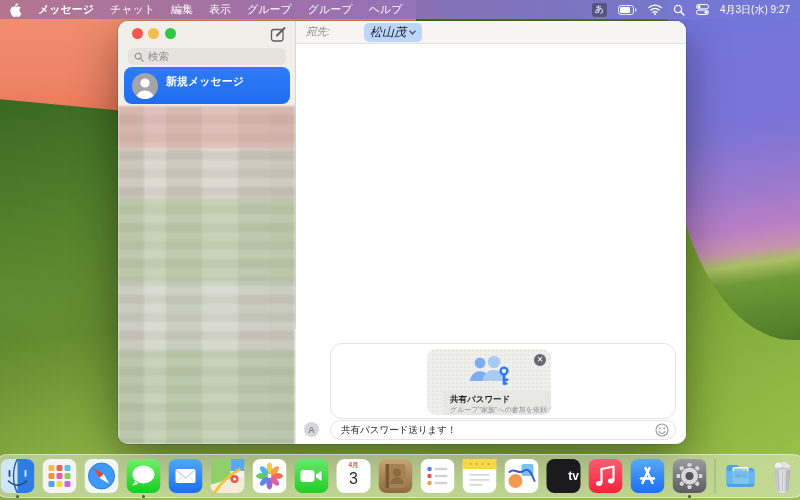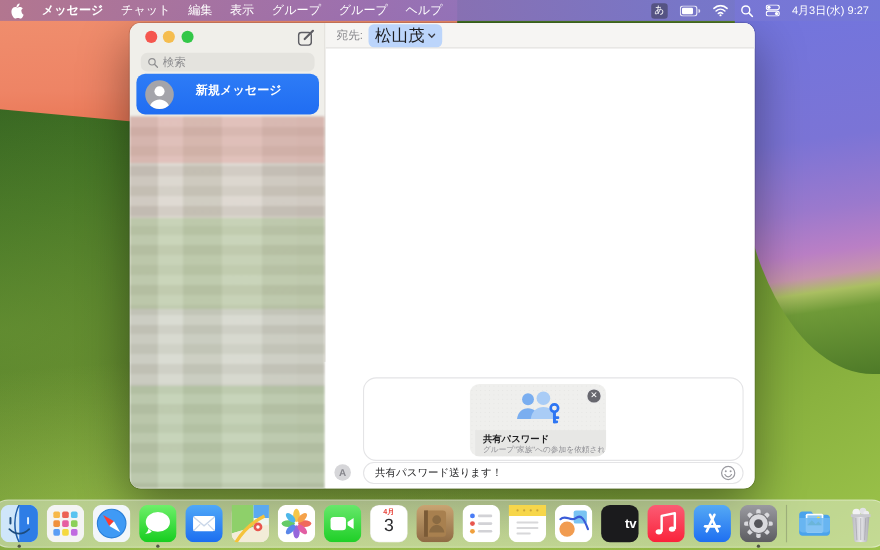--- a/index.html
+++ b/index.html
@@ -41,46 +41,46 @@
     background:#f0efea; border-right:1px solid #d9d7d2; }
   .tl { position:absolute; top:7px; width:11px; height:11px; border-radius:50%; }
   .tl.red { left:14px; background:#f5564e; } .tl.yellow { left:30px; background:#f5bd4f; }
   .tl.green { left:47px; background:#33c748; }
   .compose-btn { position:absolute; left:152px; top:5px; width:17px; height:17px; cursor:pointer; }
   .searchbox { position:absolute; left:10px; top:27px; width:158px; height:17px;
     background:#e4e3de; border-radius:6px; display:flex; align-items:center; gap:4px;
     padding:0 6px; color:#8e8e90; font-size:10.5px; }
   .convo { position:absolute; left:6px; top:46px; width:166px; height:37px;
     background:linear-gradient(180deg,#2e7cf6,#206df2); border-radius:8px;
-    display:flex; align-items:center; padding:0 8px; gap:20px; }
+    display:flex; align-items:center; padding:0 8px; gap:8px; }
   .avatar { width:26px; height:26px; border-radius:50%; background:#a4a4aa; overflow:hidden; flex:0 0 auto; }
   .convo-name { color:#fff; font-size:11px; font-weight:700; margin-top:-9px; }
   .mosaic { position:absolute; left:0; top:85px; width:177px; height:338px;
     background:
       linear-gradient(180deg, rgba(219,168,161,.6) 0 42px, rgba(206,197,186,.4) 42px 92px, rgba(175,197,152,.55) 92px 175px, rgba(198,205,190,.45) 175px 245px, rgba(170,196,152,.55) 245px 100%),
       repeating-linear-gradient(90deg, rgba(118,110,100,.17) 0 26px, rgba(255,255,255,.26) 26px 48px, rgba(140,150,125,.2) 48px 84px, rgba(255,255,255,.22) 84px 120px, rgba(128,124,118,.15) 120px 152px),
       repeating-linear-gradient(180deg, rgba(255,255,255,.3) 0 9px, rgba(122,116,106,.17) 9px 18px, rgba(236,236,231,.3) 18px 27px, rgba(152,157,137,.2) 27px 36px),
       #d9d4cc;
     filter:blur(1.1px); }
 
   .pane { position:absolute; left:178px; top:0; width:390px; height:423px; background:#fff; }
   .to-bar { position:absolute; left:0; top:0; width:390px; height:23px; background:#f6f5f3;
-    border-bottom:1px solid #e3e2df; display:flex; align-items:center; padding:0 10px; gap:5px; }
+    border-bottom:1px solid #e3e2df; display:flex; align-items:center; padding:0 10px; gap:5px;font-style:italic; }
   .to-label { color:#8a8a8e; font-size:10.5px; }
-  .to-pill { background:#bcd5fb; border-radius:5px; padding:1px 6px; font-size:15px;
-    color:#1c1c1e; display:flex; align-items:center; gap:3px; cursor:pointer; }
+  .to-pill { background:#bcd5fb; border-radius:5px; padding:1px 6px; font-size:12px;
+    color:#1c1c1e; display:flex; align-items:center; gap:3px; cursor:pointer;margin-left:29px; }
 
   .attach-box { position:absolute; left:34px; top:322px; width:346px; height:76px;
     border:1px solid #e4e4e6; border-radius:12px; background:#fff; }
   .attach-card { position:absolute; left:96px; top:5px; width:124px; height:66px;
     border-radius:9px; overflow:hidden; background:#efefed;
     background-image:radial-gradient(rgba(0,0,0,.045) .7px, transparent .8px); background-size:4px 4px; }
   .card-icon { position:absolute; left:0; top:2px; width:124px; height:40px;
     display:flex; align-items:center; justify-content:center; }
-  .card-caption { position:absolute; left:5px; bottom:0; width:124px; height:24px;
+  .card-caption { position:absolute; left:16px; bottom:0; width:124px; height:24px;
     background:#e7e7e5; padding:3px 7px; }
   .card-title { font-size:8.5px; font-weight:700; color:#1d1d1f; line-height:1.25; }
   .card-sub { font-size:7px; color:#8d8d92; line-height:1.3; white-space:nowrap; }
   .card-close { position:absolute; right:4px; top:4px; width:14px; height:14px; border-radius:50%;
     background:#67676e; border:1px solid rgba(255,255,255,.85); color:#fff; font-size:8px;
     display:flex; align-items:center; justify-content:center; cursor:pointer; line-height:1; }
 
   .apps-btn { position:absolute; left:8px; top:401px; width:15px; height:15px; border-radius:50%;
     background:#d6d6d9; color:#86868c; font-size:9px; font-weight:700;
     display:flex; align-items:center; justify-content:center; cursor:pointer; }

